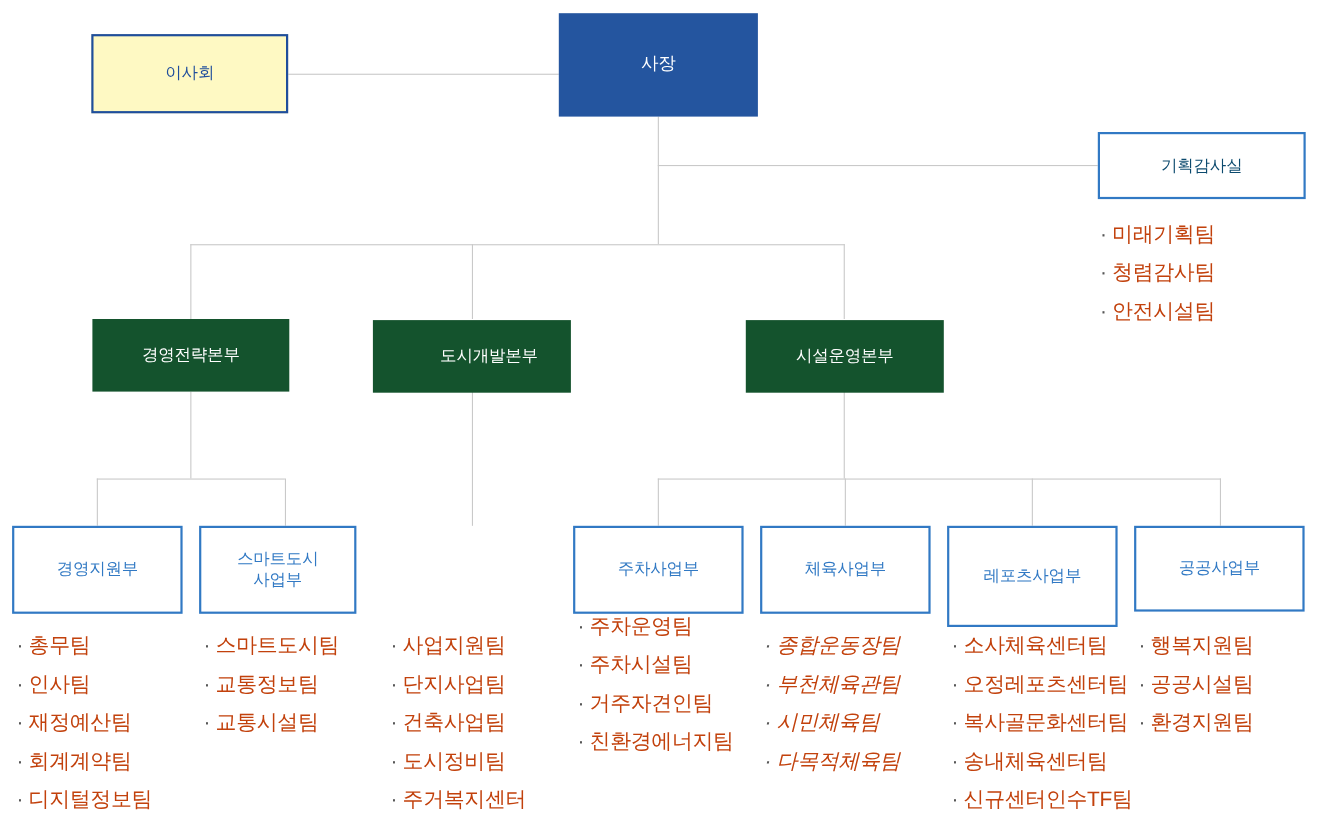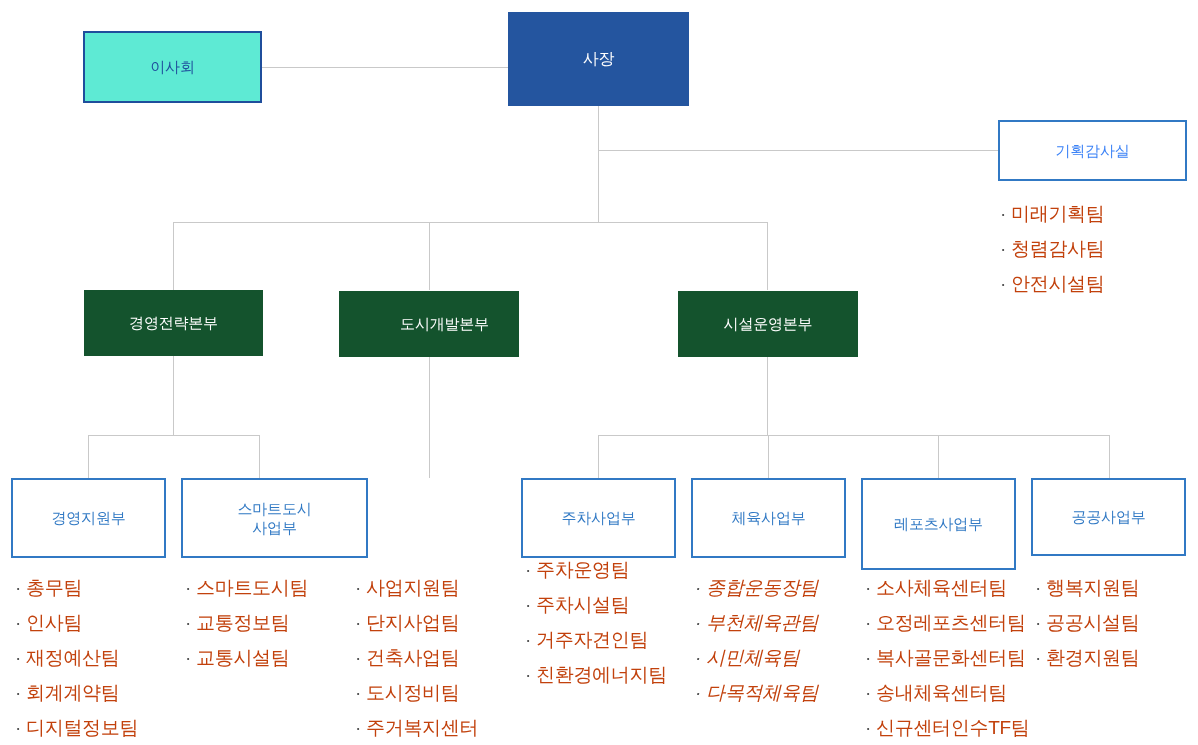--- a/index.html
+++ b/index.html
@@ -41,31 +41,31 @@
 
   
   .node.ceo {
     background: #24559f;
     color: #ffffff;
     font-size: 16px;
   }
 
   
   .node.board {
-    background: #5eead4;
+    background: #fef9c3;
     border: 2px solid #1f4e9c;
     color: #1f4e9c;
     font-size: 15px;
   }
 
   
   .node.staff {
     background: #ffffff;
     border: 2px solid #3179c4;
-    color: #3b82f6;
+    color: #0c4a6e;
     font-size: 15px;
   }
 
   
   .node.division {
     background: #14532d;
     color: #ffffff;
     font-size: 15px;
   }
 
@@ -157,21 +157,21 @@
   <div class="node division" style="left:339px; top:291px; width:180px; height:66px;padding-left:31px;">
     <span>도시개발본부</span>
   </div>
   <div class="node division" style="left:678px; top:291px; width:180px; height:66px;">
     <span>시설운영본부</span>
   </div>
 
   <div class="node dept" style="left:11px; top:478px; width:155px; height:80px;">
     <span>경영지원부</span>
   </div>
-  <div class="node dept" style="left:181px; top:478px; width:187px; height:80px;">
+  <div class="node dept" style="left:181px; top:478px; width:143px; height:80px;">
     <span>
       <span>스마트도시</span><br>
       <span>사업부</span>
     </span>
   </div>
   <div class="node dept" style="left:521px; top:478px; width:155px; height:80px;">
     <span>주차사업부</span>
   </div>
   <div class="node dept" style="left:691px; top:478px; width:155px; height:80px;">
     <span>체육사업부</span>

